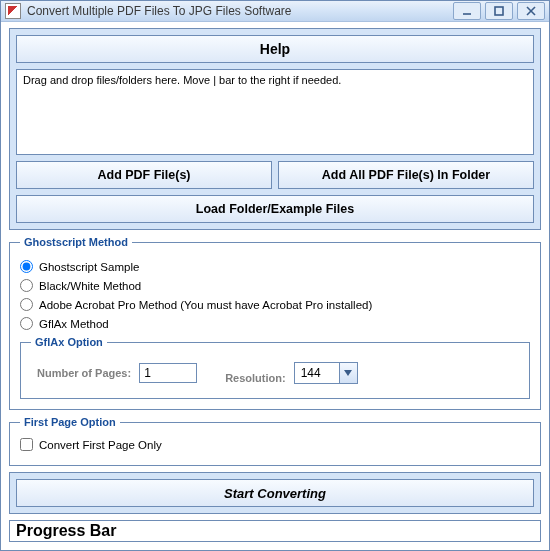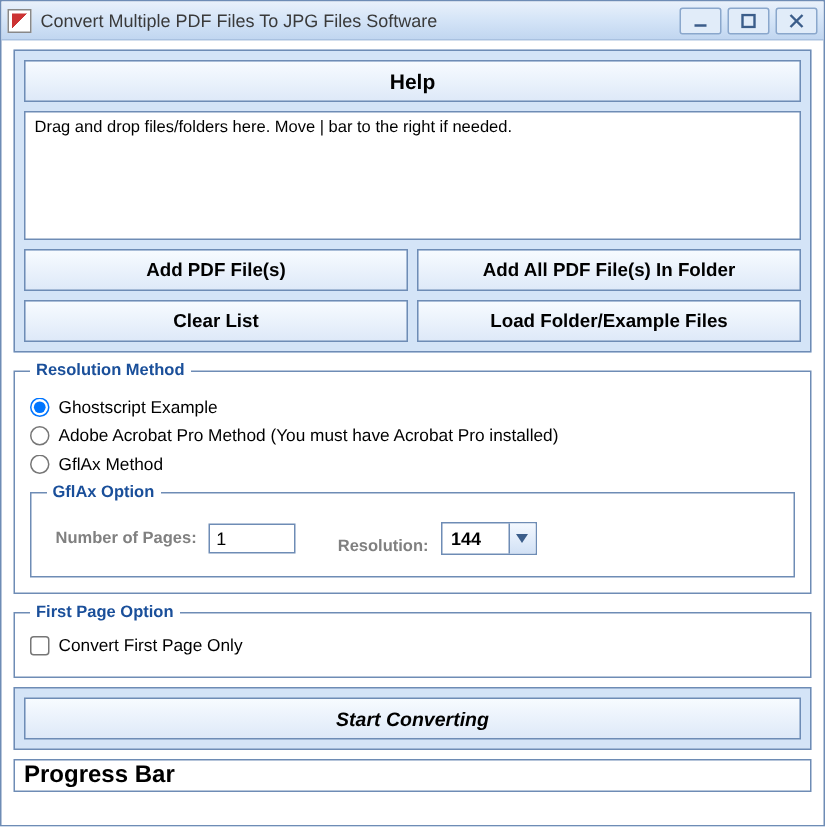--- a/index.html
+++ b/index.html
@@ -154,21 +154,20 @@
     background: #fff;
     font-size: 12px;
     padding: 0 4px;
   }
   .combo {
     display: inline-flex;
     align-items: stretch;
     height: 22px;
     border: 1px solid #6e8cb5;
     background: #fff;
-    font-weight: bold;
   }
   .combo .combo-val {
     width: 44px;
     padding: 0 6px;
     line-height: 20px;
     font-size: 12px;
   }
   .combo .combo-btn {
     width: 18px;
     background: linear-gradient(to bottom,#f3f8ff,#d2e1f5);
@@ -239,31 +238,34 @@
     <div class="panel" style="display:flex;flex-direction:column;gap:6px;">
       <button class="help-btn">Help</button>
       <div class="drop-area">
         <span>Drag and drop files/folders here. Move | bar to the right if needed.</span>
       </div>
       <div class="btn-row">
         <button class="big-btn">Add PDF File(s)</button>
         <button class="big-btn">Add All PDF File(s) In Folder</button>
       </div>
       <div class="btn-row">
-        <button class="big-btn">Clear List</button>
         <button class="big-btn">Load Folder/Example Files</button>
       </div>
     </div>
 
     <fieldset class="gb">
-      <legend>Resolution Method</legend>
+      <legend>Ghostscript Method</legend>
 
       <div class="radio-row">
         <input type="radio" name="cm" checked="" style="">
-        <label>Ghostscript Example</label>
+        <label>Ghostscript Sample</label>
+      </div>
+      <div class="radio-row">
+        <input type="radio" name="cm" style="">
+        <label>Black/White Method</label>
       </div>
       <div class="radio-row">
         <input type="radio" name="cm" style="">
         <label>Adobe Acrobat Pro Method (You must have Acrobat Pro installed)</label>
       </div>
       <div class="radio-row">
         <input type="radio" name="cm" style="">
         <label>GflAx Method</label>
       </div>
 

